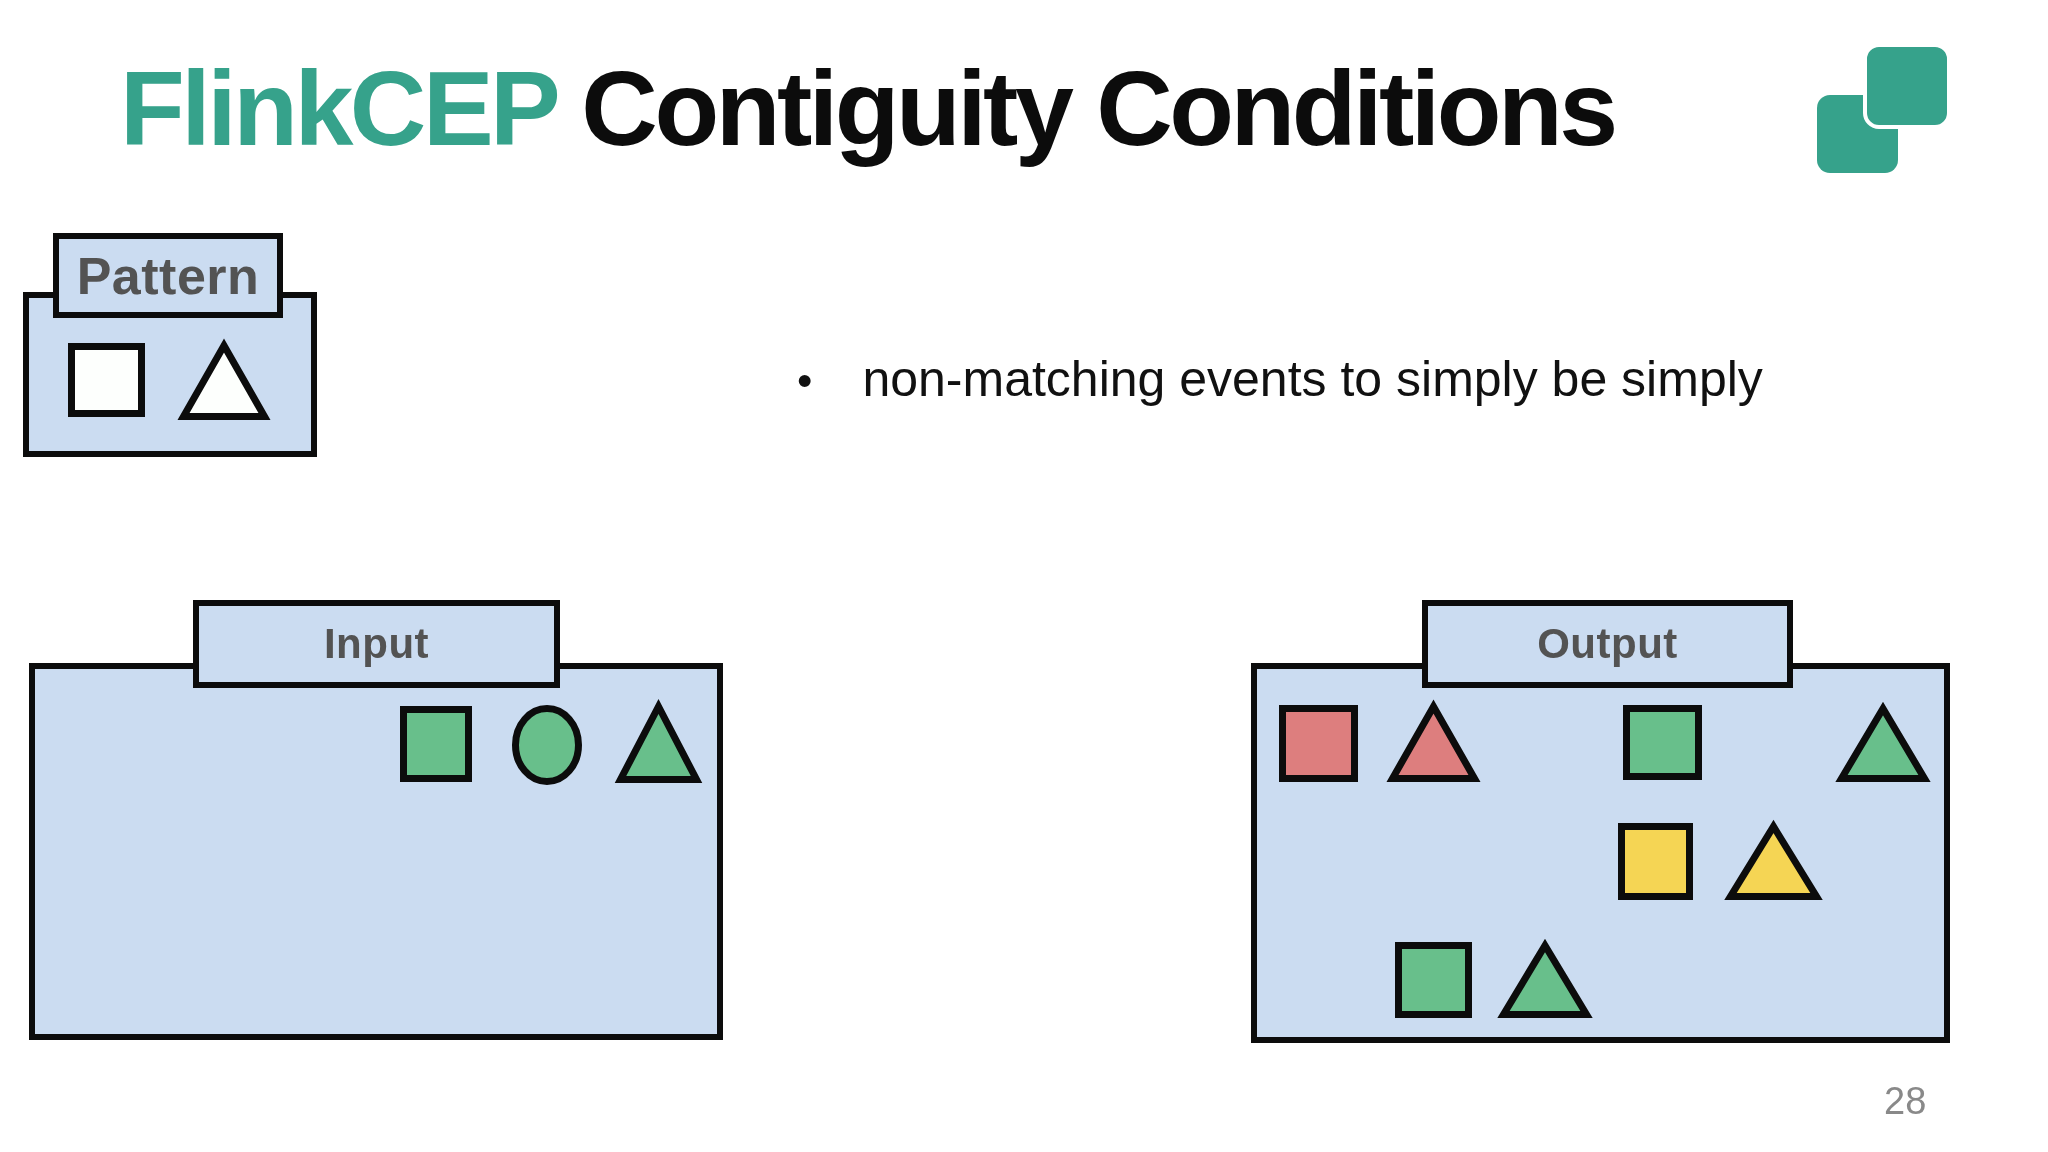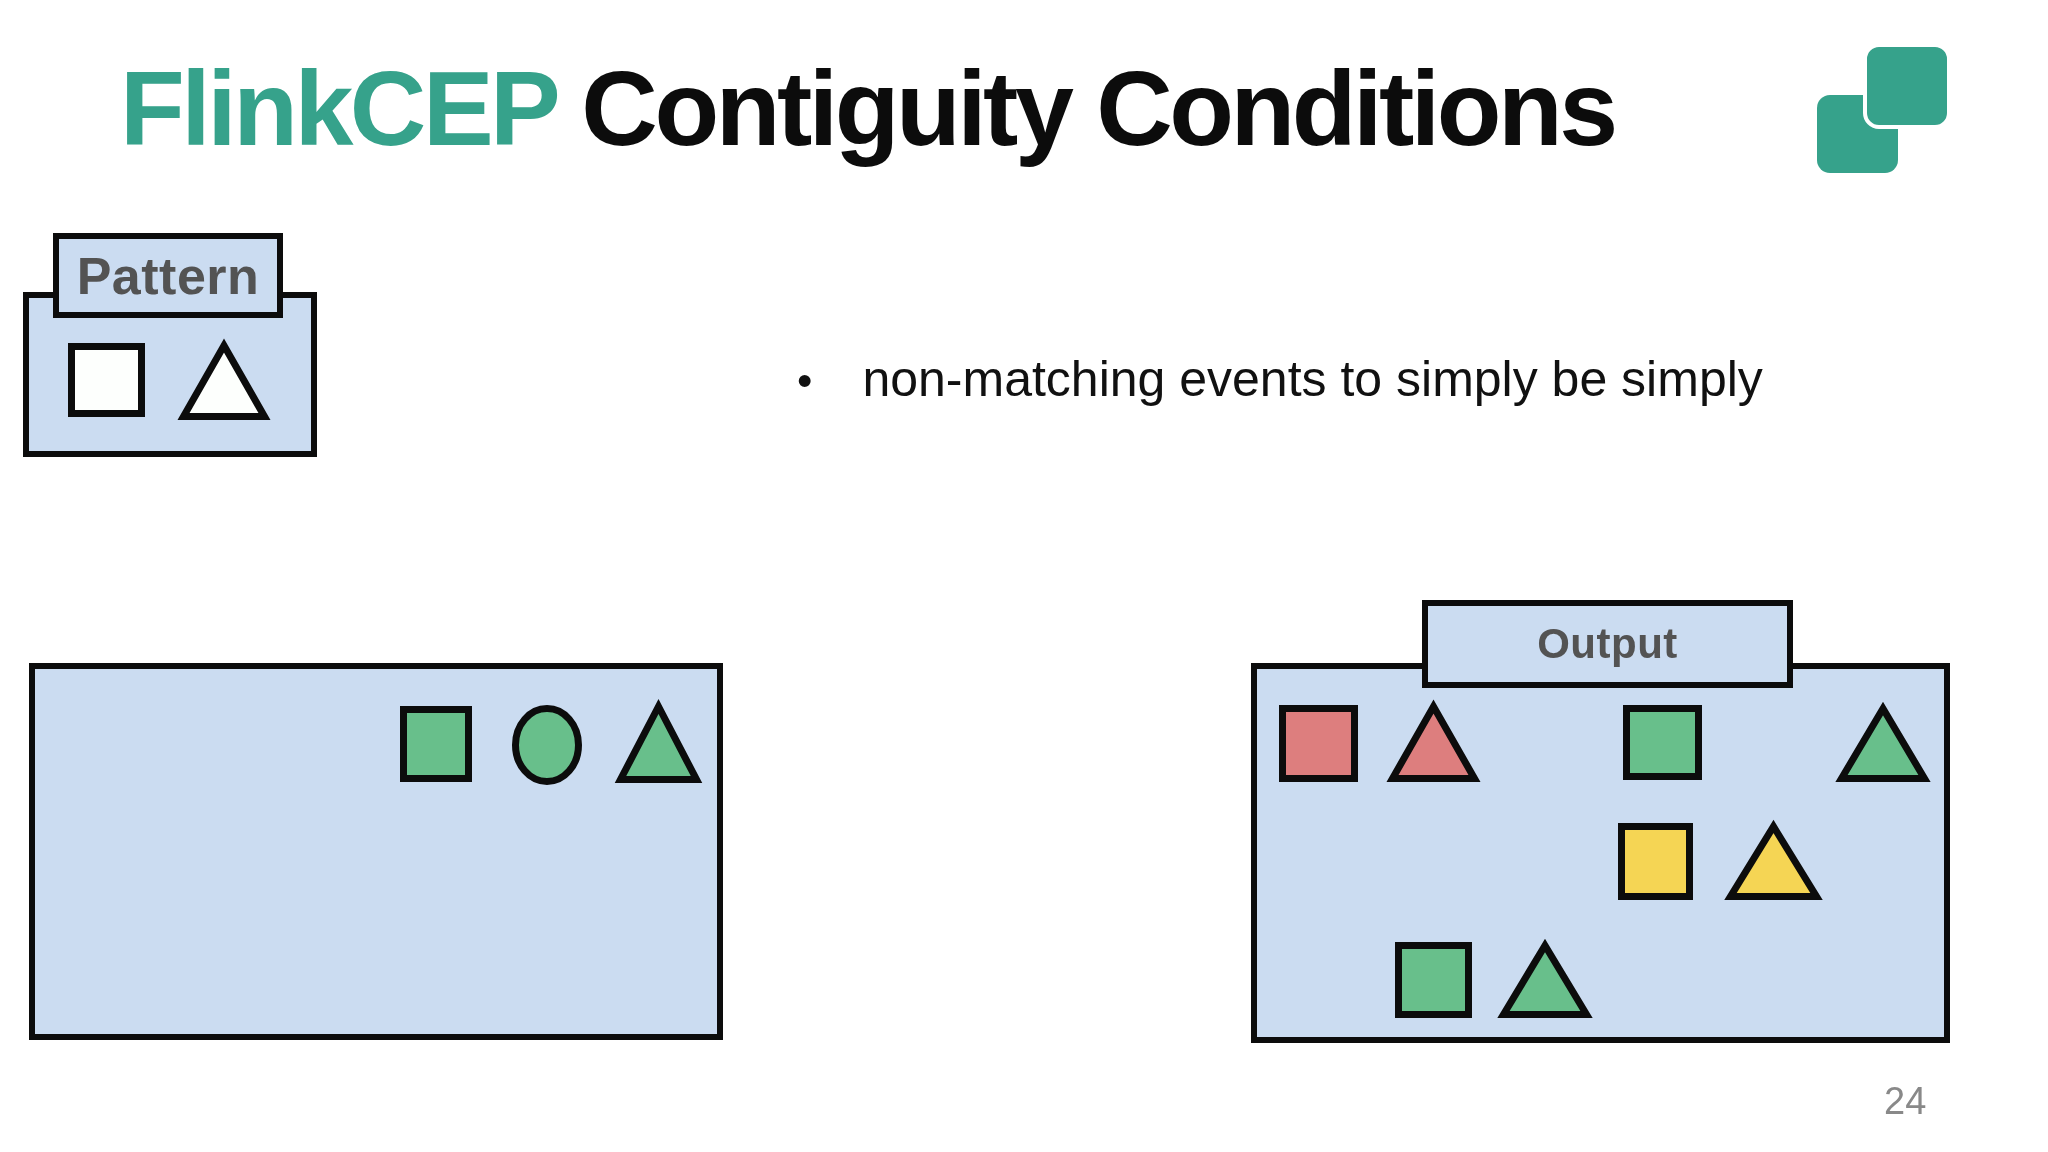--- a/index.html
+++ b/index.html
@@ -111,20 +111,23 @@
     <span class="bullet-marker">•</span>
     <span>non-matching events to simply be simply</span>
   </div>
 
   <div class="panel-box box-pattern" style="background-color: rgb(203, 220, 241);"></div>
   <div class="tab tab-pattern" style="background-color: rgb(203, 220, 241);">
     <span class="tab-label">Pattern</span>
   </div>
 
   <div class="panel-box box-input" style="background-color: rgb(203, 220, 241);"></div>
+  <div class="tab tab-input" style="background-color: rgb(203, 220, 241);">
+    <span class="tab-label">Input</span>
+  </div>
 
   <div class="panel-box box-output" style="background-color: rgb(203, 220, 241);"></div>
   <div class="tab tab-output" style="background-color: rgb(203, 220, 241); margin-left: 8px;">
     <span class="tab-label">Output</span>
   </div>
 
   <div class="shapes-layer">
       <svg width="77" height="74" viewBox="0 0 77 74" style="left: 68px; top: 343px;">
         <rect x="3.5" y="3.5" width="70" height="67" fill="#fdfffd" stroke="#0c0c0c" stroke-width="7" stroke-linejoin="miter"></rect>
       </svg>
@@ -163,15 +166,15 @@
         <polygon points="3.5,73.5 89.5,73.5 46.5,3.5" fill="#f5d554" stroke="#0c0c0c" stroke-width="7" stroke-linejoin="miter"></polygon>
       </svg>
       <svg width="77" height="76" viewBox="0 0 77 76" style="left: 1395px; top: 942px;">
         <rect x="3.5" y="3.5" width="70" height="69" fill="#68bf8b" stroke="#0c0c0c" stroke-width="7" stroke-linejoin="miter"></rect>
       </svg>
       <svg width="90" height="76" viewBox="0 0 90 76" style="left: 1500px; top: 942px;">
         <polygon points="3.5,72.5 86.5,72.5 45,3.5" fill="#68bf8b" stroke="#0c0c0c" stroke-width="7" stroke-linejoin="miter"></polygon>
       </svg>
     </div>
 
-  <div class="page-number">24</div>
+  <div class="page-number">28</div>
 
 </div>
 
 </body></html>

